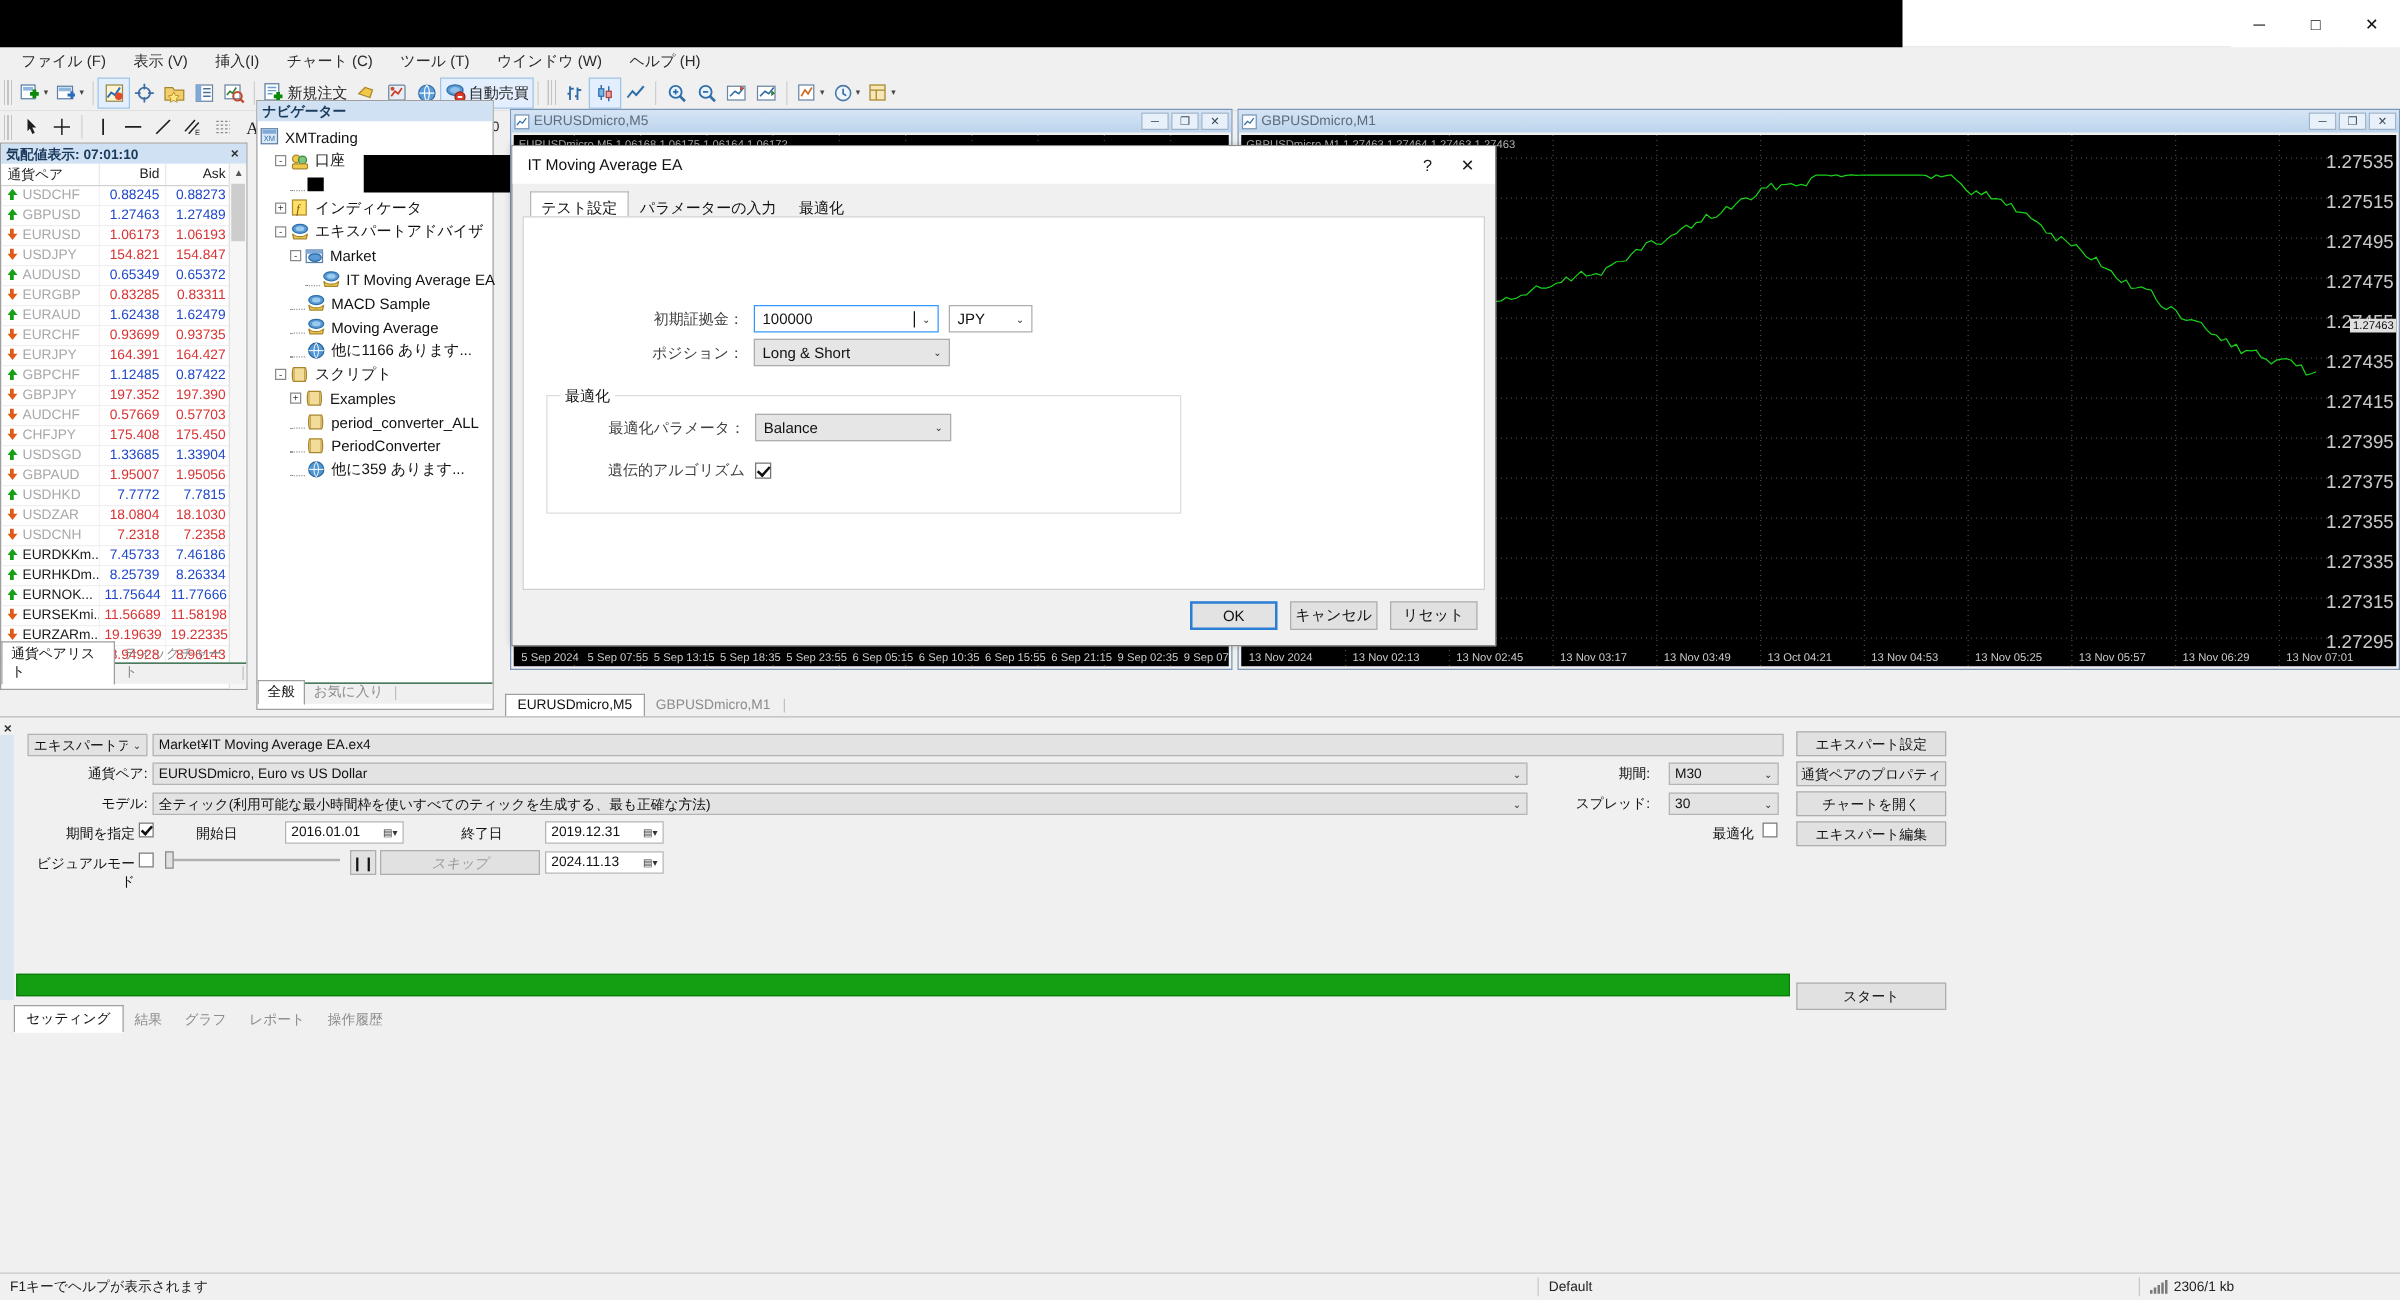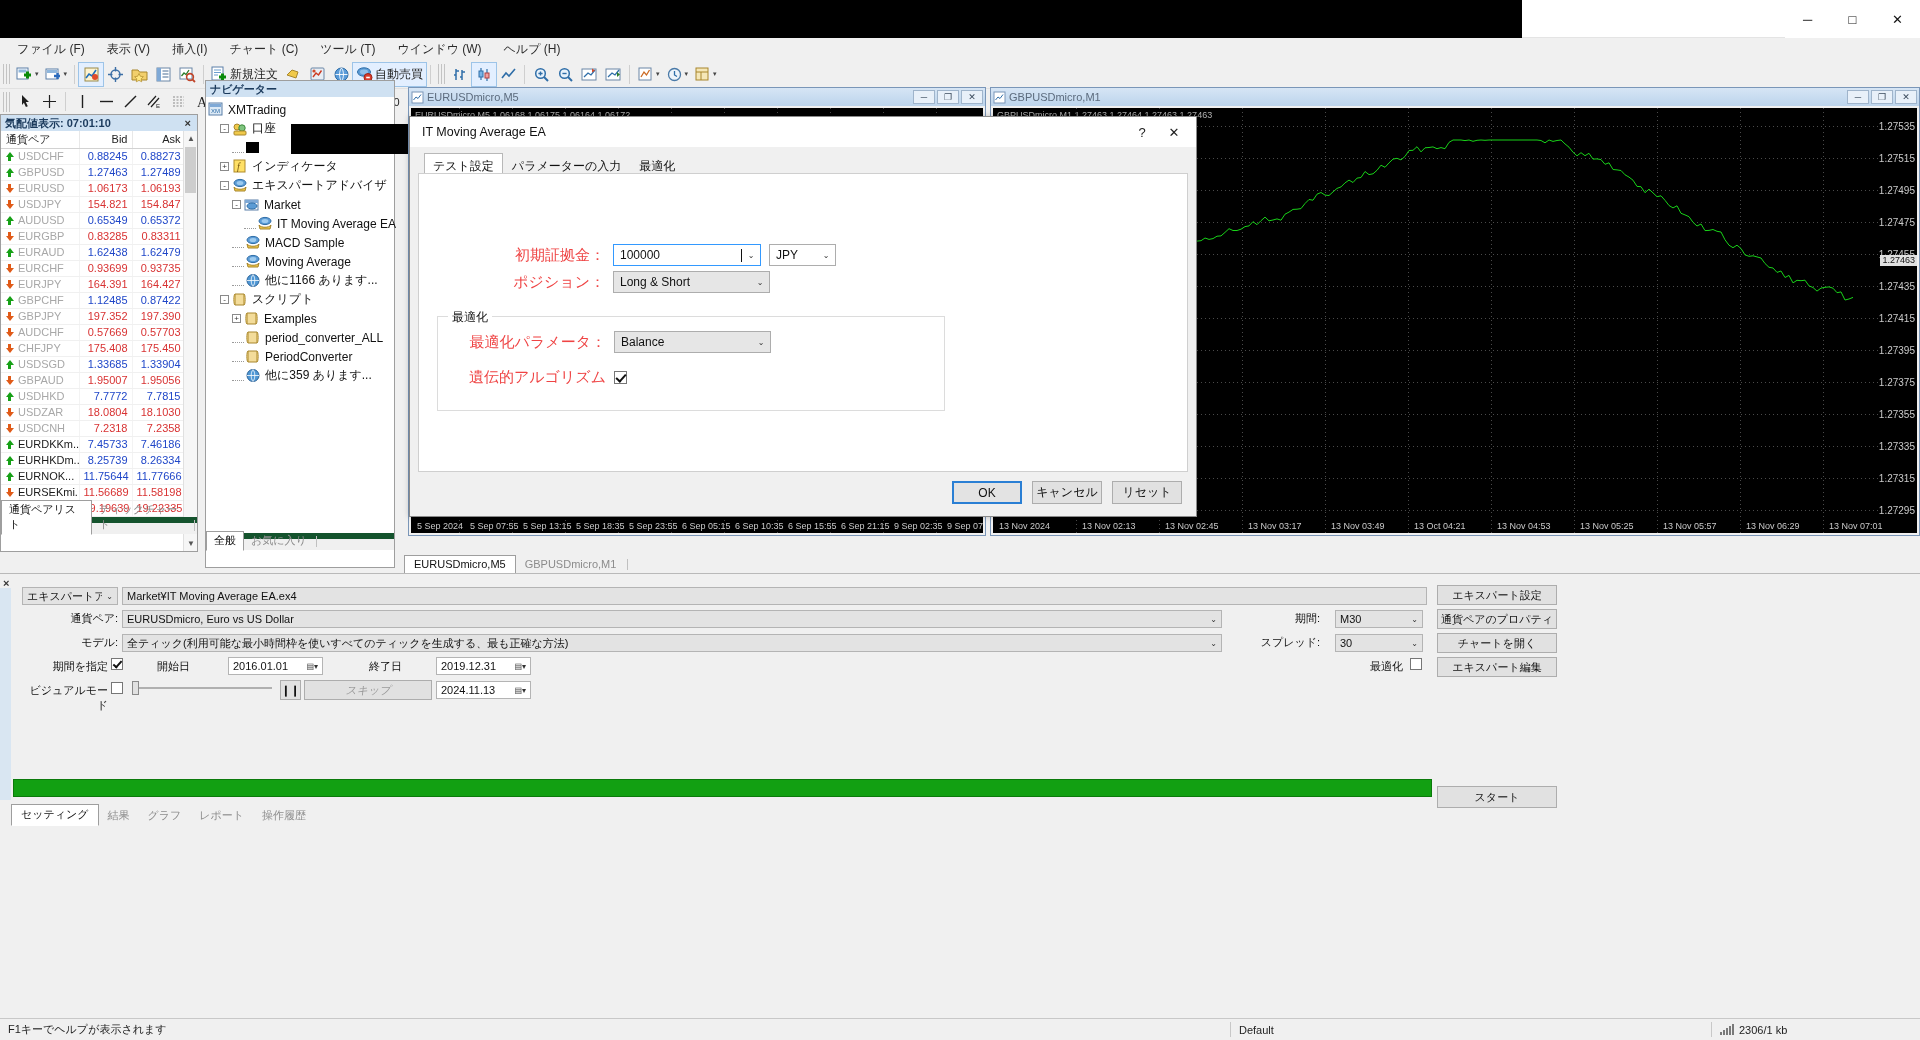--- a/index.html
+++ b/index.html
@@ -91,22 +91,22 @@
   .arr.u::before { border-bottom:5px solid #16a016; }
   .arr.u::after { content:""; position:absolute; left:3px; top:4px; width:3px; height:5px; background:#16a016; }
   .arr.d::before { border-top:5px solid #e05a18; top:4px; }
   .arr.d::after { content:""; position:absolute; left:3px; top:0; width:3px; height:5px; background:#e05a18; }
   .mw-scroll { position:absolute; right:0; top:16px; width:14px; bottom:0; background:#f6f6f6; border-left:1px solid #e0e0e0;}
   .mw-scroll .thumb { position:absolute; top:16px; left:1px; width:11px; height:46px; background:#cdcdcd; }
   .sb-arrow { position:absolute; left:0; width:14px; height:15px; display:flex; align-items:center;
               justify-content:center; font-size:8px; color:#555; }
 
   .tabstrip {
-    position:absolute; left:0; bottom:17px; width:100%; height:17px;
-    background:#f0f0f0; display:flex; align-items:flex-end; border-top:6px solid #14532d;
+    position:absolute; left:0; bottom:4px; width:100%; height:17px;
+    background:#f0f0f0; display:flex; align-items:flex-end; border-top:1px solid #14532d;
   }
   .ptab { font-size:11px; padding:1px 7px 2px 7px; color:#8c8c8c; }
   .ptab.active { background:#fff; border:1px solid #9e9e9e; border-bottom:1px solid #fff;
                  color:#111; margin-bottom:-1px; }
   .ptab-sep { width:1px; height:11px; background:#c0c0c0; margin:0 2px 3px 2px; }
 
   
   #nav { left:205px; top:80px; width:190px; height:488px; }
   .tree { padding:3px 2px; font-size:12px; color:#111; }
   .tnode { display:flex; align-items:center; height:19px; white-space:nowrap; }
@@ -125,41 +125,41 @@
   }
   .cw-btn { width:22px; height:14px; border:1px solid #9fb4cb; background:#e8f0f9;
             display:flex; align-items:center; justify-content:center; font-size:9px; color:#3a4a5c; margin-left:2px;}
   .cw-body { position:absolute; left:2px; right:2px; top:20px; bottom:2px; background:#000; overflow:hidden; }
   .cw-hdr-txt { position:absolute; left:4px; top:2px; font-size:9px; color:#b0b0b0; white-space:nowrap;}
   .grid-v { position:absolute; top:0; bottom:0; width:1px;
             background:repeating-linear-gradient(to bottom,#4a4a4a 0 1px, transparent 1px 4px); }
   .grid-h { position:absolute; left:0; right:0; height:1px;
             background:repeating-linear-gradient(to right,#4a4a4a 0 1px, transparent 1px 4px); }
   .axis-lbl { position:absolute; font-size:9px; color:#c9c9c9; white-space:nowrap; }
-  .price-lbl { position:absolute; right:2px; font-size:10px; color:#c9c9c9; }
+  .price-lbl { position:absolute; right:2px; font-size:15px; color:#c9c9c9; }
   .price-tag { position:absolute; right:0; background:#e0e0e0; color:#111; font-size:9px;
                padding:0 2px; height:11px; line-height:11px; }
 
   
   #dlg {
     position:absolute; left:409px; top:116px; width:788px; height:401px;
     background:#f0f0f0; border:1px solid #8a8a8a; box-shadow:0 0 6px rgba(0,0,0,.22);
   }
   .dlg-title { height:30px; background:#fff; display:flex; align-items:center; padding:0 6px 0 12px; }
   .dlg-title .t { font-size:12.5px; color:#111; }
   .dlg-title .sp { margin-left:auto; }
   .dlg-ibtn { width:32px; height:28px; display:flex; align-items:center; justify-content:center;
               font-size:13px; color:#222; }
   .dlg-tabs { position:absolute; left:14px; top:36px; display:flex; align-items:flex-start; }
   .dtab { font-size:12px; padding:4px 8px 5px 8px; color:#111; border:1px solid transparent; }
   .dtab.active { background:#fff; border:1px solid #b8b8b8; border-bottom-color:#fff; }
   .dlg-page { position:absolute; left:8px; top:56px; right:8px; bottom:44px; background:#fff;
               border:1px solid #cfcfcf; }
   .frow { position:absolute; display:flex; align-items:center; }
-  .flabel { font-size:15px; color:#ef4444; text-align:right;margin-left:10px; }
+  .flabel { font-size:12px; color:#404040; text-align:right; }
   .fcombo {
     height:22px; border:1px solid #adadad; background:#e6e6e6; display:flex; align-items:center;
     padding:0 0 0 6px; font-size:12px; color:#111;
   }
   .fcombo .cv { flex:1; }
   .fcombo .ar { width:18px; text-align:center; font-size:8px; color:#333; }
   .fcombo.edit { background:#fff; border:1px solid #3399ff; }
   .caretbar { display:inline-block; width:1px; height:13px; background:#111; vertical-align:-2px; }
   .group {
     position:absolute; border:1px solid #dcdcdc;

